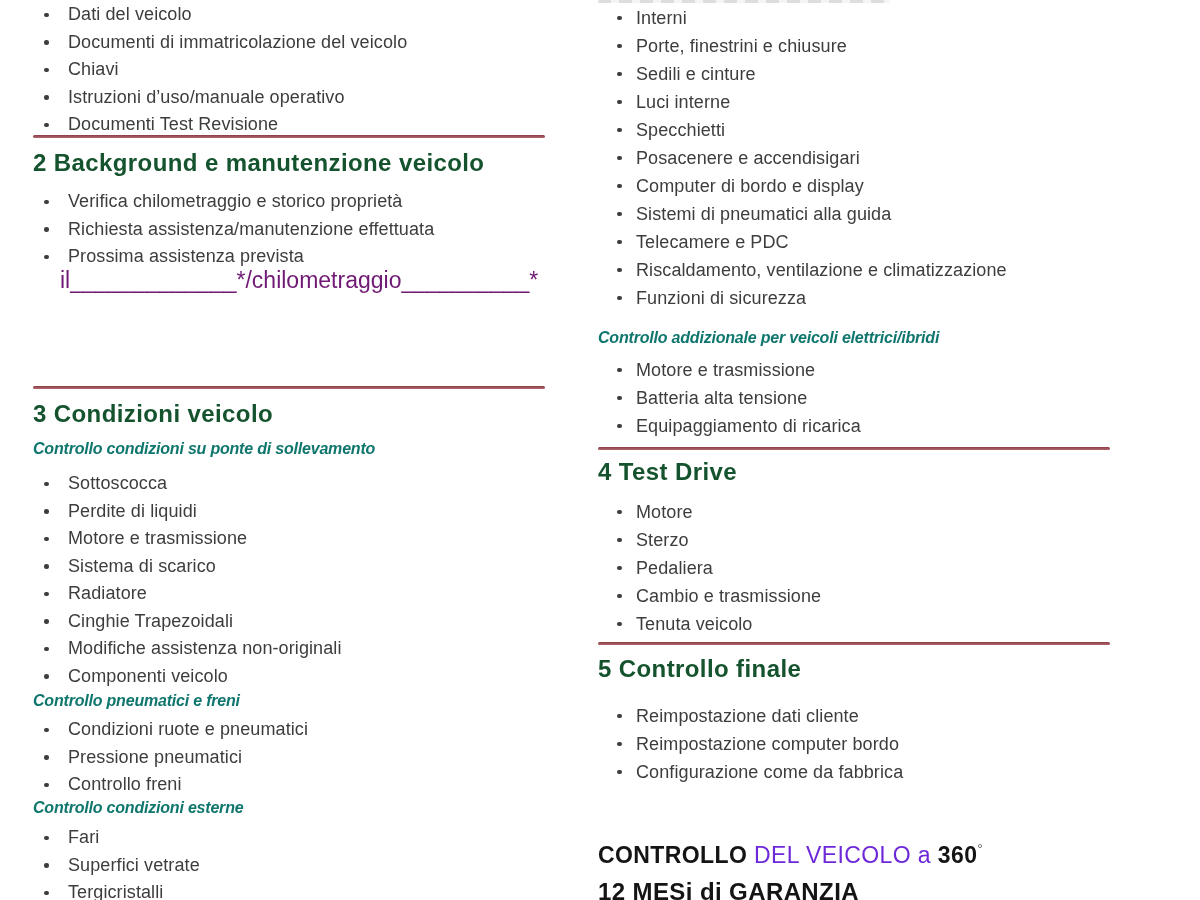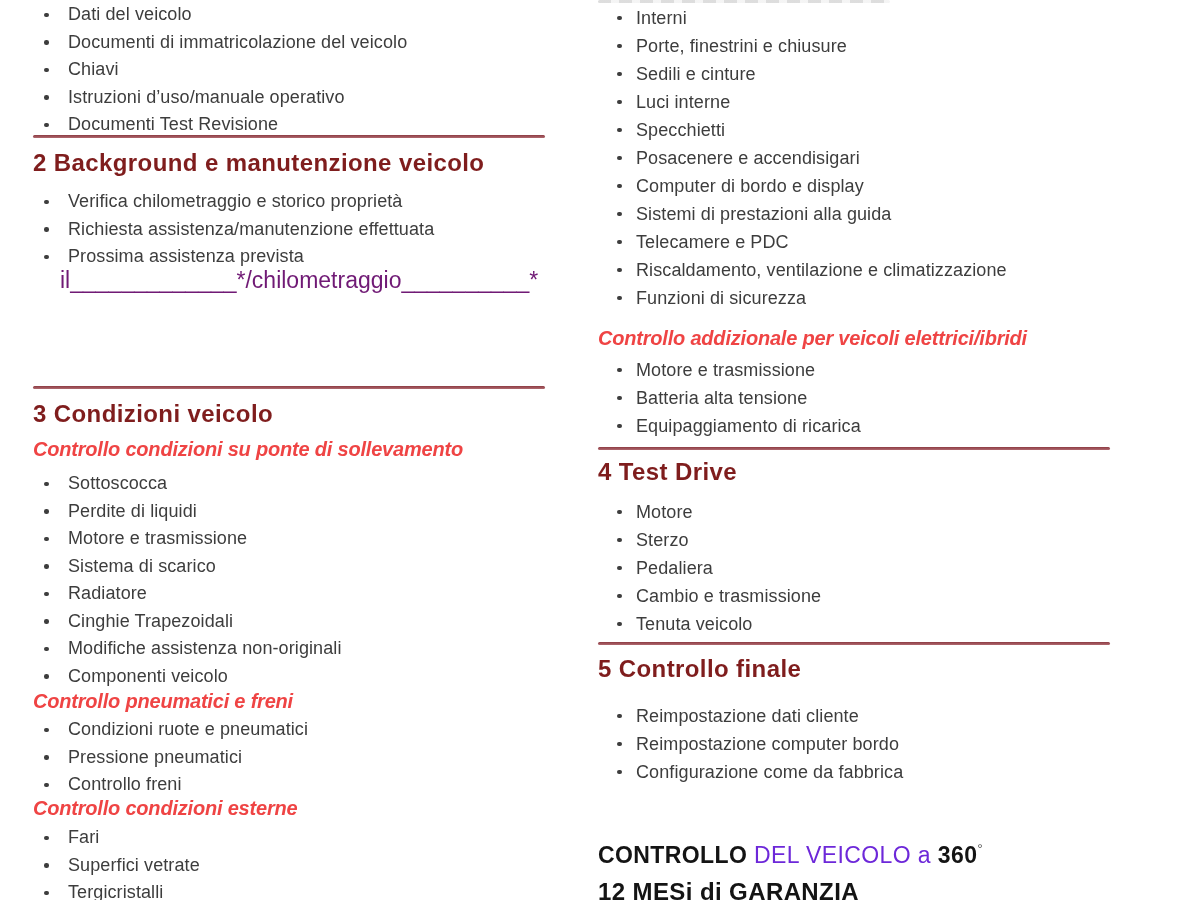--- a/index.html
+++ b/index.html
@@ -19,25 +19,25 @@
   .l-list li{height:27.5px;line-height:27.5px;padding-left:33px;}
   .r-list li{height:28px;line-height:28px;padding-left:36px;}
   ul.list li::before{
     content:"";position:absolute;width:4.5px;height:4.5px;border-radius:50%;
     background:#3d3d3d;top:11.5px;
   }
   .l-list li::before{left:9px;}
   .r-list li::before{left:17px;}
   .rule{height:2.5px;background:linear-gradient(#8d3b43,#b06a70);border-radius:2px;}
   .sec-title{
-    margin:0;font-size:24px;font-weight:bold;color:#7f1d1d;
+    margin:0;font-size:24px;font-weight:bold;color:#14532d;
     letter-spacing:.4px;white-space:nowrap;line-height:28px;
   }
   .sub-title{
-    font-size:20px;font-weight:bold;font-style:italic;color:#ef4444;
+    font-size:16px;font-weight:bold;font-style:italic;color:#0f766e;
     letter-spacing:-.2px;white-space:nowrap;line-height:24px;
   }
   .fill-line{
     font-size:23px;line-height:28px;height:28px;padding-left:27px;
     color:#701a75;white-space:nowrap;
   }
   .remnant{
     height:3px;width:292px;border-radius:2px;opacity:.55;
     background:repeating-linear-gradient(90deg,#c2c2c2 0 13px,#ececec 13px 21px);
   }
@@ -116,21 +116,21 @@
   <div class="remnant block" style="top:0"></div>
 
   <ul class="list r-list block" style="top:2px">
     <li>Interni</li>
     <li>Porte, finestrini e chiusure</li>
     <li>Sedili e cinture</li>
     <li>Luci interne</li>
     <li>Specchietti</li>
     <li>Posacenere e accendisigari</li>
     <li>Computer di bordo e display</li>
-    <li>Sistemi di prestazioni alla guida</li>
+    <li>Sistemi di pneumatici alla guida</li>
     <li>Telecamere e PDC</li>
     <li>Riscaldamento, ventilazione e climatizzazione</li>
     <li>Funzioni di sicurezza</li>
   </ul>
 
   <div class="sub-title block" style="top:326px">Controllo addizionale per veicoli elettrici/ibridi</div>
 
   <ul class="list r-list block" style="top:354px">
     <li>Motore e trasmissione</li>
     <li>Batteria alta tensione</li>

